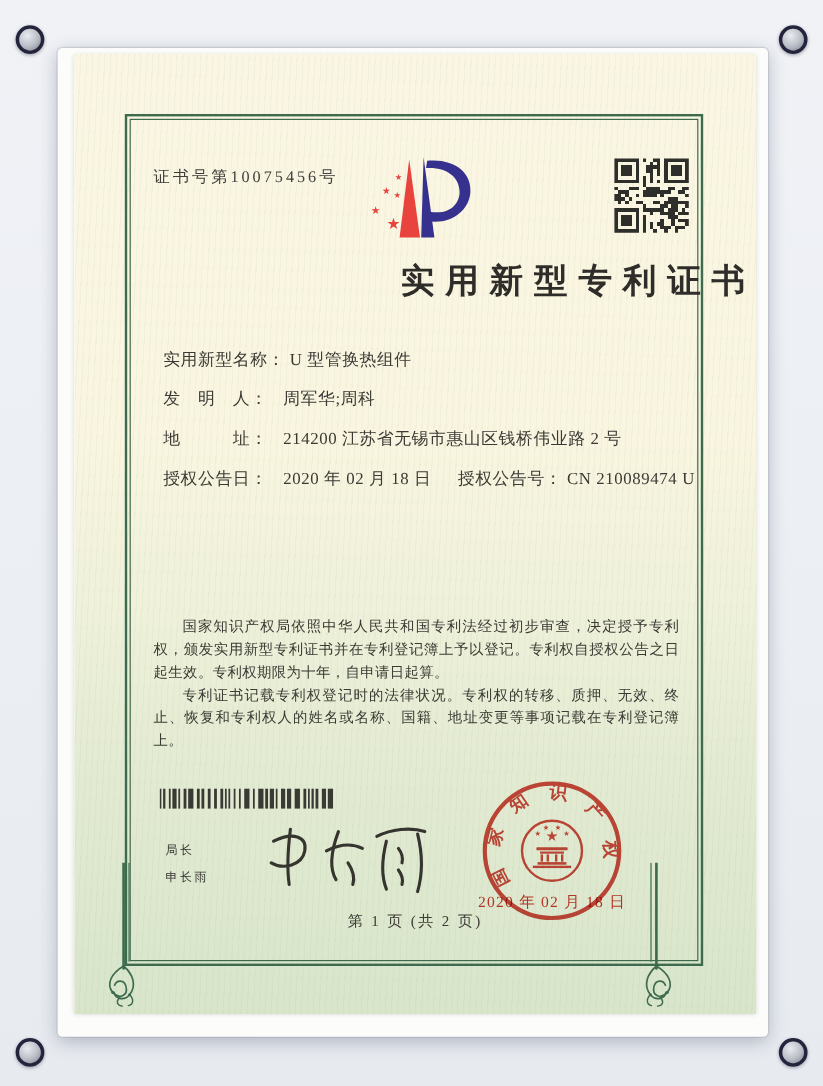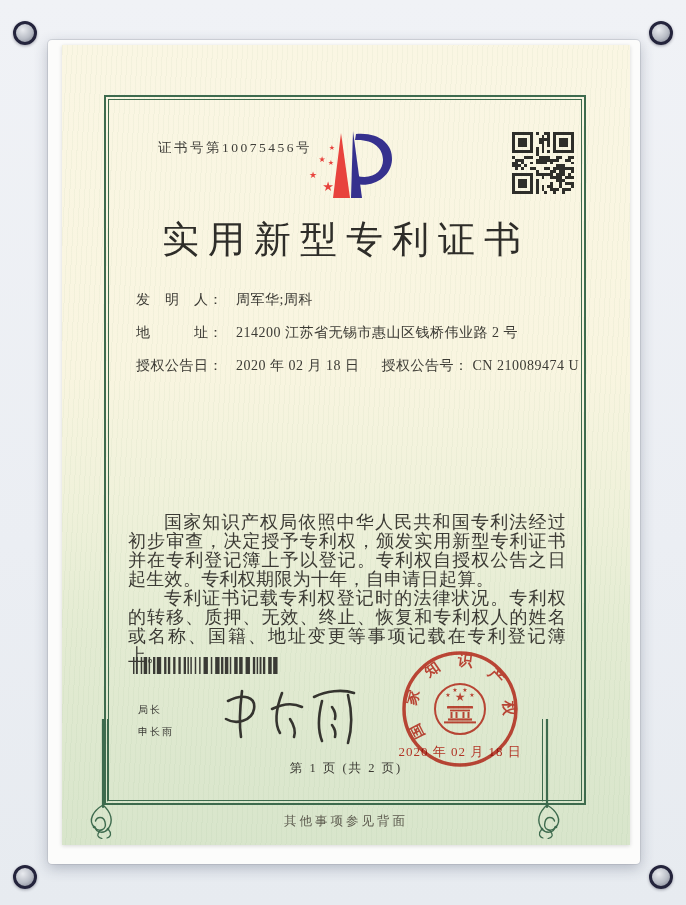--- a/index.html
+++ b/index.html
@@ -24,31 +24,31 @@
   .mat{position:absolute;left:48px;top:40px;width:592px;height:824px;border-radius:4px;
     background:#fcfcfb;box-shadow:0 4px 14px rgba(50,60,85,.30),0 0 0 1px #d7dadf;}
   .paper{position:absolute;left:14px;top:5px;width:568px;height:800px;
     background:linear-gradient(180deg,#faf6e3 0%,#f9f5e0 40%,#eff1da 58%,#e3ebd2 74%,#d8e5cb 100%);
     box-shadow:0 1px 4px rgba(0,0,0,.15);overflow:hidden;}
   .texture{position:absolute;inset:0;pointer-events:none;
     background:repeating-linear-gradient(93deg,rgba(100,150,100,.05) 0 1px,transparent 1px 5px);}
   .borderframe{position:absolute;left:42px;top:50px;width:482px;height:710px;
     border:2.5px solid var(--green);}
   .borderframe::before{content:"";position:absolute;inset:2px;border:1px solid var(--green);}
-  .cert-no{position:absolute;left:66px;top:94px;font-size:13.5px;letter-spacing:2.5px;color:#3f3e39;margin-left:30px;}
+  .cert-no{position:absolute;left:66px;top:94px;font-size:13.5px;letter-spacing:2.5px;color:#3f3e39;}
   .logo{position:absolute;left:241px;top:83px;width:94px;height:74px;}
   .qr{position:absolute;left:450px;top:87px;width:62px;height:62px;}
-  .title{position:absolute;left:0;top:170px;width:100%;text-align:center;
-    font-size:37px;font-weight:400;letter-spacing:9px;color:#2e2d29;}
+  .title{position:absolute;left:0;top:170px;width:100%;text-align:right;
+    font-size:28px;font-weight:700;letter-spacing:9px;color:#2e2d29;}
   .fields{position:absolute;left:74px;top:246px;width:440px;}
   .frow{height:33px;font-size:14px;color:#3b3a34;letter-spacing:.5px;white-space:nowrap;}
   .flabel{display:inline-block;min-width:96px;}
   .fvalue{margin-left:4px;}
   .fpair2{margin-left:22px;}
-  .paras{position:absolute;left:66px;top:468px;width:438px;font-size:18px;line-height:19px;
+  .paras{position:absolute;left:66px;top:468px;width:438px;font-size:12px;line-height:19px;
     color:#3b3a34;text-align:justify;}
   .paras p{margin:0;text-indent:2em;letter-spacing:.3px;}
   .barcode{position:absolute;left:71px;top:612px;width:146px;height:17px;}
   .barcode rect{fill:#3a3a35;}
   .signer{position:absolute;left:76px;top:654px;font-size:10px;line-height:22px;
     letter-spacing:2px;color:#353430;}
   .signature{position:absolute;left:152px;top:634px;width:160px;height:80px;}
   .signature path{stroke:#35342f;stroke-width:2.6;fill:none;stroke-linecap:round;}
   .seal{position:absolute;left:336px;top:602px;width:124px;height:124px;
     mix-blend-mode:multiply;opacity:.92;}
@@ -345,20 +345,23 @@
             <rect x="11" y="20" width="1" height="1"></rect>
             <rect x="14" y="20" width="1" height="1"></rect>
             <rect x="17" y="20" width="1" height="1"></rect>
           </g>
       </svg>
 
       <div class="title">实用新型专利证书</div>
 
       <div class="fields">
         <div class="frow">
+          <span class="flabel">实用新型名称：</span><span class="fvalue">U 型管换热组件</span>
+        </div>
+        <div class="frow">
           <span class="flabel">发　明　人：</span><span class="fvalue">周军华;周科</span>
         </div>
         <div class="frow">
           <span class="flabel">地　　　址：</span><span class="fvalue">214200 江苏省无锡市惠山区钱桥伟业路 2 号</span>
         </div>
         <div class="frow">
           <span class="flabel">授权公告日：</span><span class="fvalue">2020 年 02 月 18 日</span><span class="fpair2">授权公告号：</span><span class="fvalue">CN 210089474 U</span>
         </div>
       </div>
 
@@ -440,16 +443,15 @@
           <rect class="seal-fill" x="-4.5" y="3" width="2" height="6"></rect>
           <rect class="seal-fill" x="2.5" y="3" width="2" height="6"></rect>
           <rect class="seal-fill" x="7.5" y="3" width="2" height="6"></rect>
           <rect class="seal-fill" x="-12" y="9.4" width="24" height="2.2"></rect>
           <rect class="seal-fill" x="-16" y="12.4" width="32" height="2"></rect>
         </g>
       </svg>
       <div class="seal-date">2020 年 02 月 18 日</div>
 
       <div class="page-no">第 1 页 (共 2 页)</div>
-      <div class="back-note">其他事项参见背面</div>
     </div>
   </div>
 </div>
 
 </body></html>

